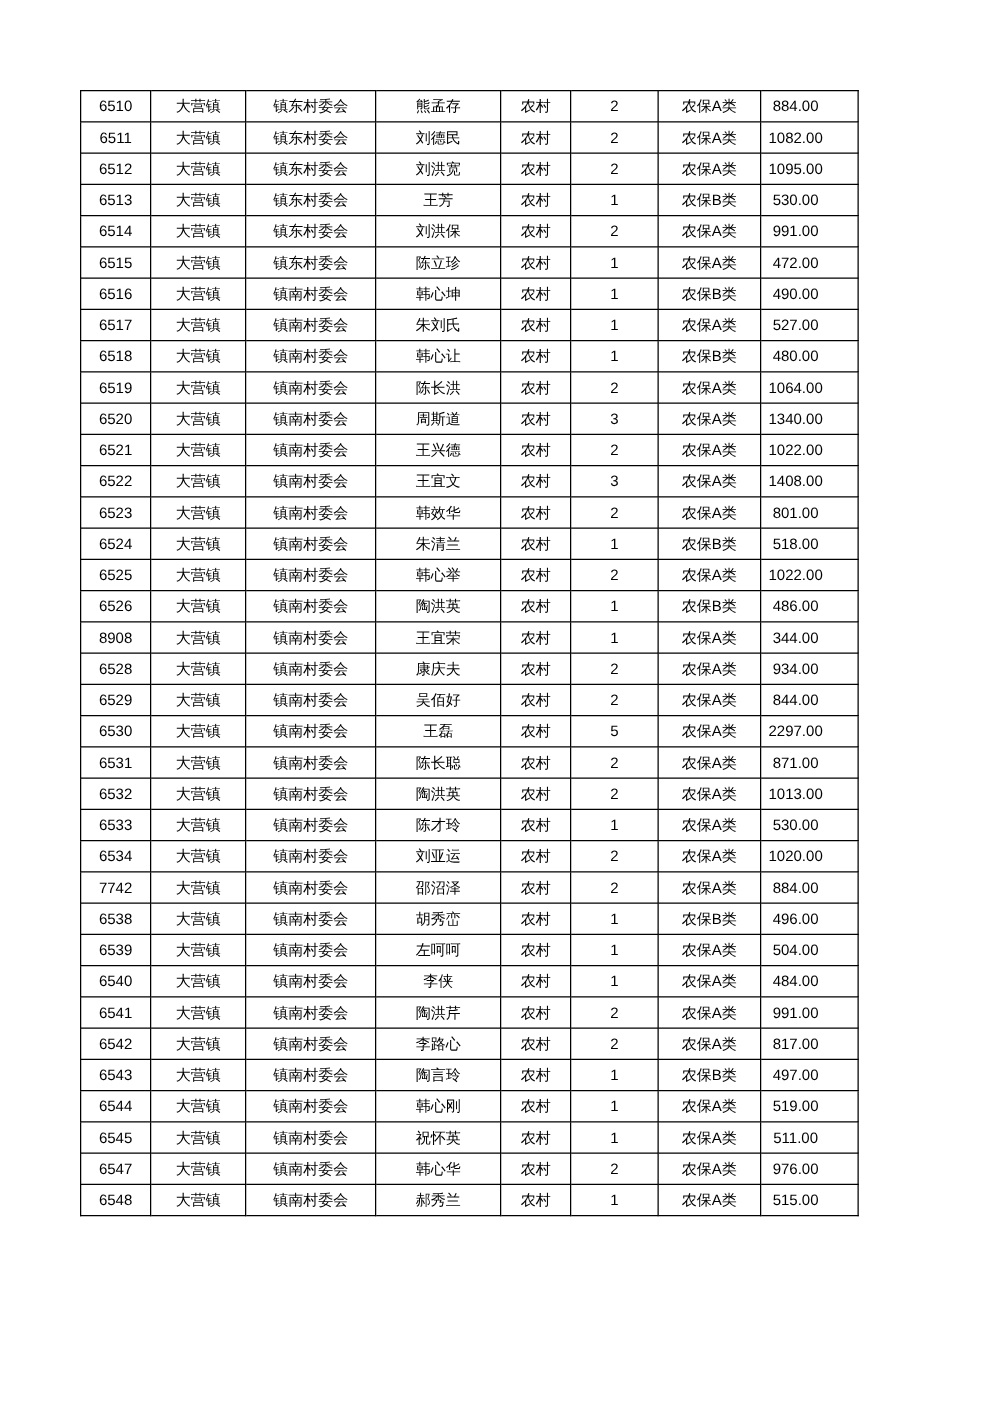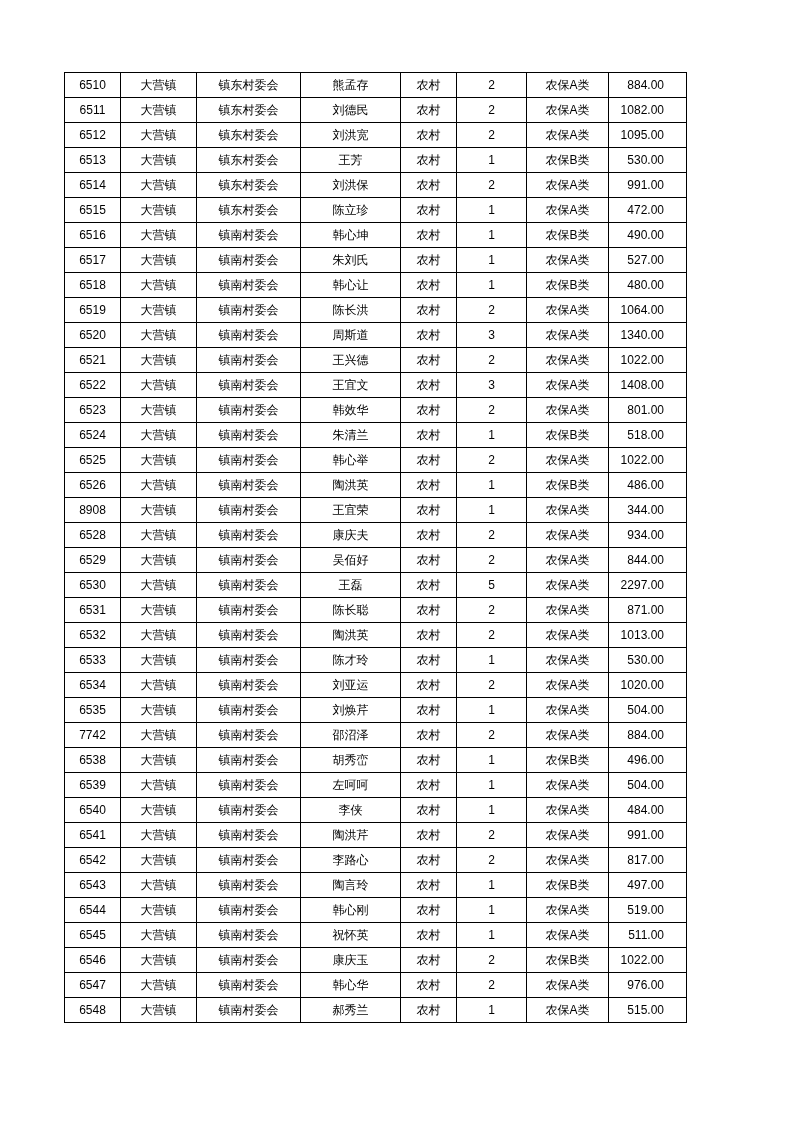--- a/index.html
+++ b/index.html
@@ -27,21 +27,21 @@
     height: 25px;
     font-size: 12px;
     color: #000000;
     text-align: center;
     vertical-align: middle;
     padding: 0;
     overflow: hidden;
     white-space: nowrap;
   }
   table.records td:last-child {
-    text-align: right;
+    text-align: center;
     padding-right: 22px;
     margin-top: 28px;
   }
   col.c1 { width: 56px; }
   col.c2 { width: 76px; }
   col.c3 { width: 104px; }
   col.c4 { width: 100px; }
   col.c5 { width: 56px; }
   col.c6 { width: 70px; }
   col.c7 { width: 82px; }
@@ -307,60 +307,50 @@
           <td>6534</td>
           <td>大营镇</td>
           <td>镇南村委会</td>
           <td>刘亚运</td>
           <td>农村</td>
           <td>2</td>
           <td>农保A类</td>
           <td>1020.00</td>
         </tr>
         <tr>
-          <td>6535</td>
-          <td>大营镇</td>
-          <td>镇南村委会</td>
-          <td>刘焕芹</td>
+          <td>7742</td>
+          <td>大营镇</td>
+          <td>镇南村委会</td>
+          <td>邵沼泽</td>
+          <td>农村</td>
+          <td>2</td>
+          <td>农保A类</td>
+          <td>884.00</td>
+        </tr>
+        <tr>
+          <td>6538</td>
+          <td>大营镇</td>
+          <td>镇南村委会</td>
+          <td>胡秀峦</td>
+          <td>农村</td>
+          <td>1</td>
+          <td>农保B类</td>
+          <td>496.00</td>
+        </tr>
+        <tr>
+          <td>6539</td>
+          <td>大营镇</td>
+          <td>镇南村委会</td>
+          <td>左呵呵</td>
           <td>农村</td>
           <td>1</td>
           <td>农保A类</td>
           <td>504.00</td>
         </tr>
         <tr>
-          <td>7742</td>
-          <td>大营镇</td>
-          <td>镇南村委会</td>
-          <td>邵沼泽</td>
-          <td>农村</td>
-          <td>2</td>
-          <td>农保A类</td>
-          <td>884.00</td>
-        </tr>
-        <tr>
-          <td>6538</td>
-          <td>大营镇</td>
-          <td>镇南村委会</td>
-          <td>胡秀峦</td>
-          <td>农村</td>
-          <td>1</td>
-          <td>农保B类</td>
-          <td>496.00</td>
-        </tr>
-        <tr>
-          <td>6539</td>
-          <td>大营镇</td>
-          <td>镇南村委会</td>
-          <td>左呵呵</td>
-          <td>农村</td>
-          <td>1</td>
-          <td>农保A类</td>
-          <td>504.00</td>
-        </tr>
-        <tr>
           <td>6540</td>
           <td>大营镇</td>
           <td>镇南村委会</td>
           <td>李侠</td>
           <td>农村</td>
           <td>1</td>
           <td>农保A类</td>
           <td>484.00</td>
         </tr>
         <tr>
@@ -405,30 +395,20 @@
         </tr>
         <tr>
           <td>6545</td>
           <td>大营镇</td>
           <td>镇南村委会</td>
           <td>祝怀英</td>
           <td>农村</td>
           <td>1</td>
           <td>农保A类</td>
           <td>511.00</td>
-        </tr>
-        <tr>
-          <td>6546</td>
-          <td>大营镇</td>
-          <td>镇南村委会</td>
-          <td>康庆玉</td>
-          <td>农村</td>
-          <td>2</td>
-          <td>农保B类</td>
-          <td>1022.00</td>
         </tr>
         <tr>
           <td>6547</td>
           <td>大营镇</td>
           <td>镇南村委会</td>
           <td>韩心华</td>
           <td>农村</td>
           <td>2</td>
           <td>农保A类</td>
           <td>976.00</td>

